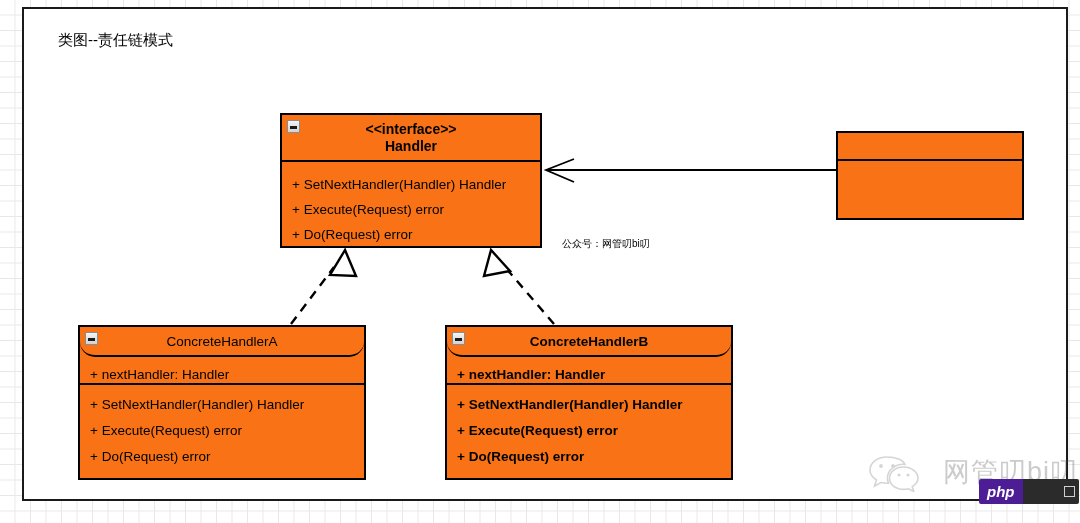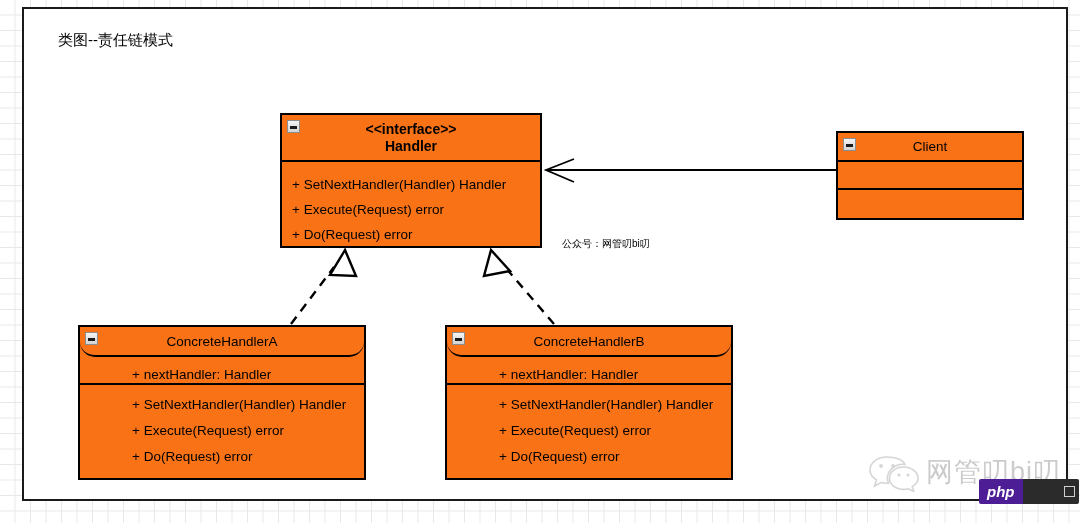--- a/index.html
+++ b/index.html
@@ -106,25 +106,25 @@
   #box-handler        { left: 280px; top: 113px; width: 262px; height: 135px; }
   #box-handler .uml-header      { height: 47px; padding-top: 6px; font-size: 14px; line-height: 17px; }
   #box-handler .uml-compartment { height: 85px; padding-top: 10px; }
   #box-handler .uml-member      { line-height: 25px; }
 
   #box-client         { left: 836px; top: 131px; width: 188px; height: 89px; }
   #box-client .uml-header        { height: 29px; padding-top: 6px; font-size: 13.5px; }
   #box-client .uml-compartment   { height: 28px; }
 
   #box-handler-a      { left: 78px; top: 325px; width: 288px; height: 155px; }
-  #box-handler-b      { left: 445px; top: 325px; width: 288px; height: 155px; }
+  #box-handler-b      { left: 445px; top: 325px; width: 288px; height: 155px; font-weight: bold; }
   .concrete .uml-header       { height: 30px; padding-top: 7px; font-size: 13.5px; border-radius: 15px; }
   .concrete .attrs            { height: 28px; padding-top: 5px; }
   .concrete .methods          { height: 92px; padding-top: 7px; }
-  .concrete .uml-member       { line-height: 26px; margin-left: 42px; }
+  .concrete .uml-member       { line-height: 26px; }
 
   
   #connectors {
     position: absolute;
     left: 0; top: 0;
     width: 1080px;
     height: 523px;
     pointer-events: none;
   }
 
@@ -141,20 +141,21 @@
   }
 
   
   #wechat-watermark {
     position: absolute;
     left: 868px;
     top: 452px;
     display: flex;
     align-items: center;
     opacity: 0.30;
+    gap: 17px;
   }
   #wechat-watermark .wm-text {
     font-size: 27px;
     color: #555555;
     letter-spacing: 1px;
     margin-left: 6px;
     white-space: nowrap;
   }
   
   #php-badge {
@@ -210,24 +211,20 @@
       <div>Handler</div>
     </div>
     <div class="uml-compartment">
       <div class="uml-member">+ SetNextHandler(Handler) Handler</div>
       <div class="uml-member">+ Execute(Request) error</div>
       <div class="uml-member">+ Do(Request) error</div>
     </div>
   </div>
 
   <div class="uml-box" id="box-client">
-    <div class="uml-header">
-      <span class="collapse-icon"></span>
-      <div>Client</div>
-    </div>
     <div class="uml-compartment divided"></div>
     <div class="uml-compartment"></div>
   </div>
 
   <div class="uml-box concrete" id="box-handler-a">
     <div class="uml-header">
       <span class="collapse-icon"></span>
       <div>ConcreteHandlerA</div>
     </div>
     <div class="uml-compartment attrs divided">

